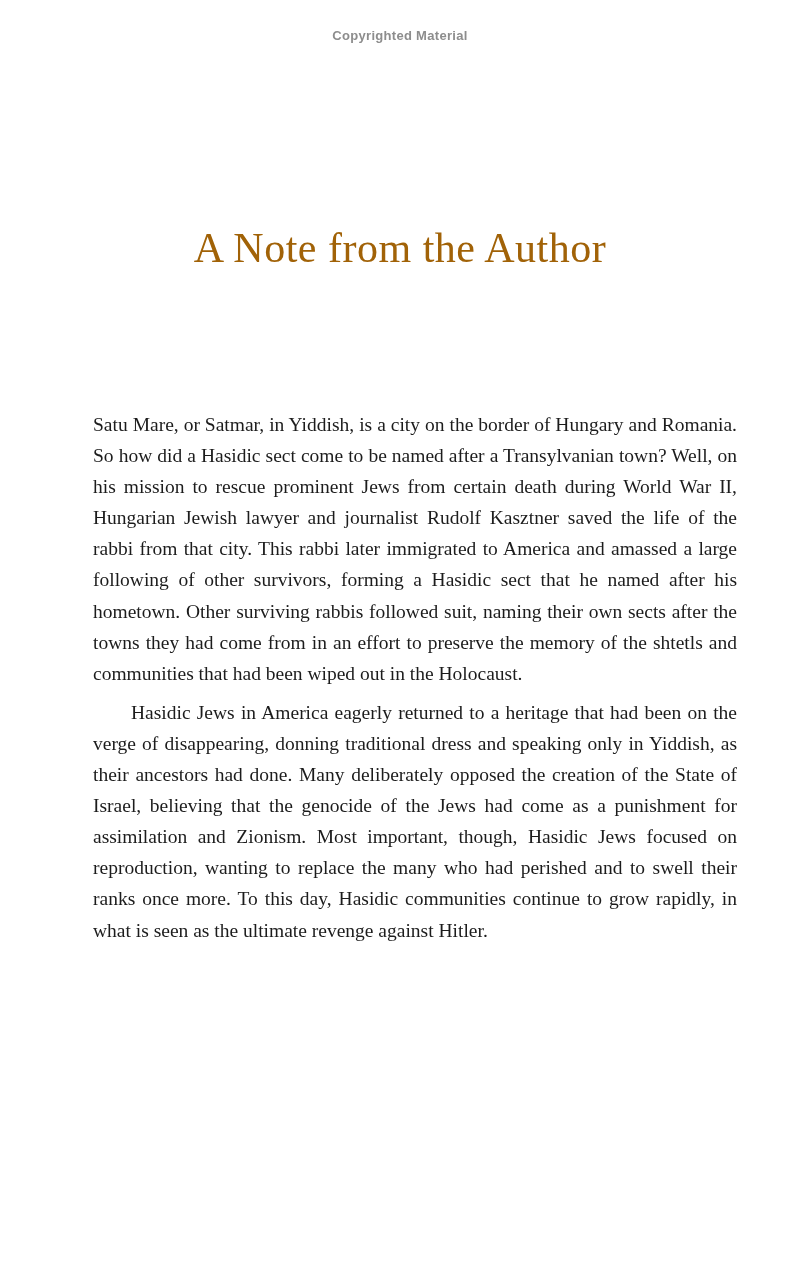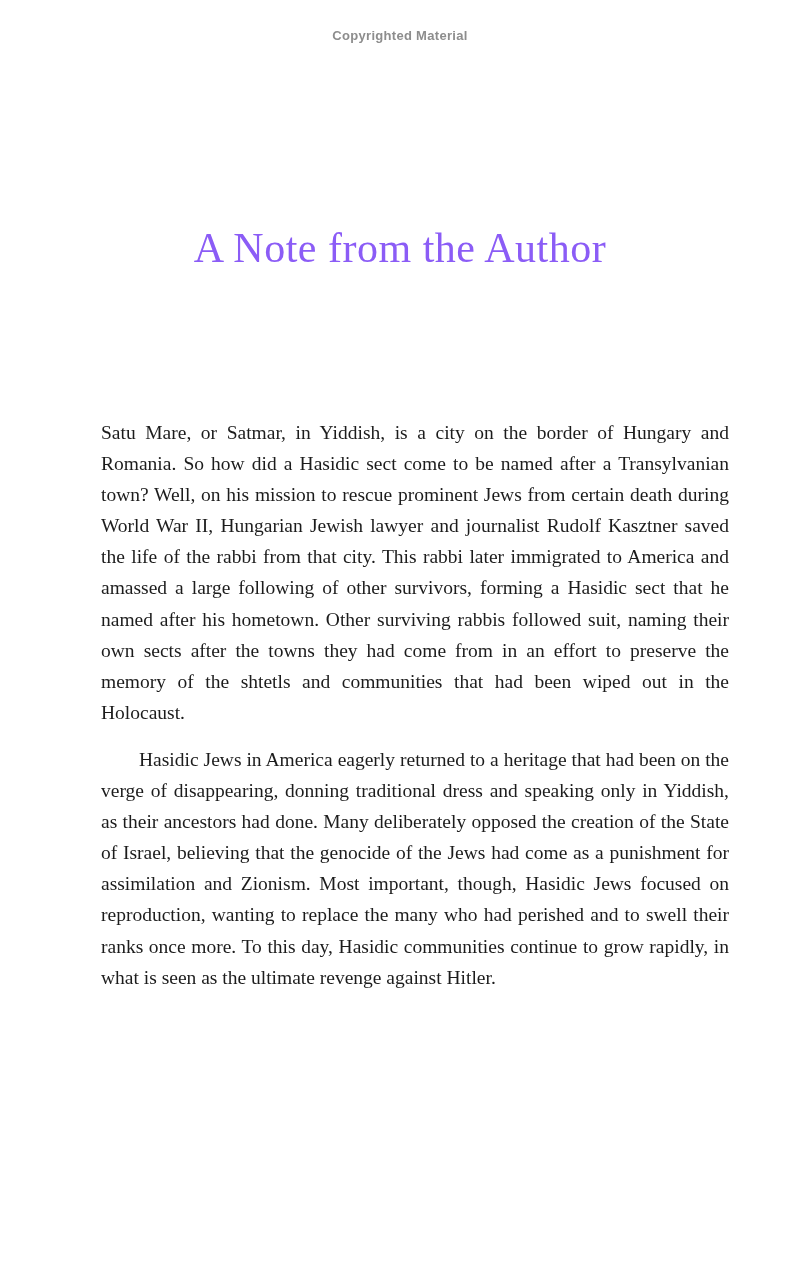--- a/index.html
+++ b/index.html
@@ -35,36 +35,36 @@
   }
   .chapter-title {
     position: absolute;
     top: 196px;
     left: 0;
     width: 100%;
     text-align: center;
     font-family: "Liberation Serif", serif;
     font-size: 42px;
     font-weight: normal;
-    color: #8b5cf6;
+    color: #a16207;
     letter-spacing: 0.5px;
   }
   .body-text {
     position: absolute;
     top: 401px;
     left: 85px;
     width: 660px;
     font-family: "Liberation Serif", serif;
     font-size: 19.5px;
     line-height: 31.1px;
     text-align: justify;
     color: #1c1c1c;
   }
   .body-text p {
-    margin: 16px;
+    margin: 8px;
     padding: 0;
   }
   .body-text p + p {
     text-indent: 38px;
   }
 </style>
 </head>
 <body>
 
 <div class="page">

